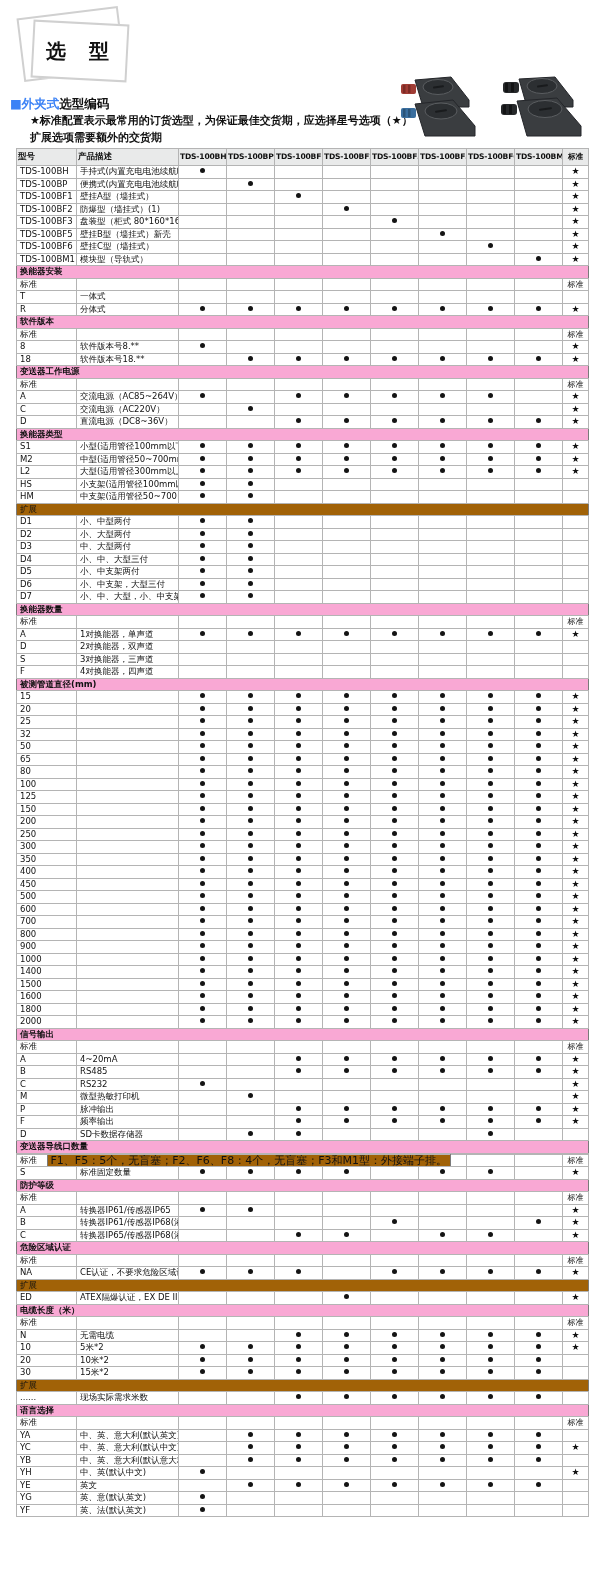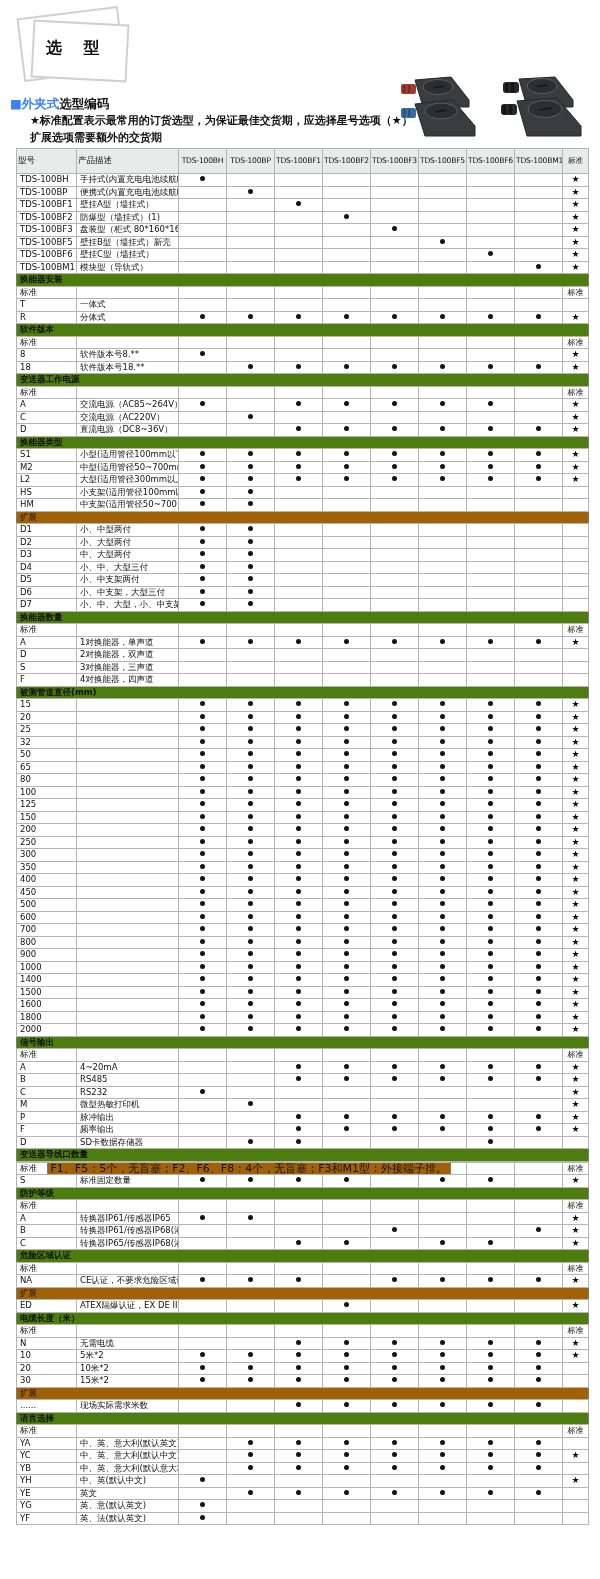--- a/index.html
+++ b/index.html
@@ -3,37 +3,37 @@
 <meta charset="utf-8">
 <style>
   *{box-sizing:border-box;margin:0;padding:0}
   html,body{width:600px;background:#fff}
   body{position:relative;height:1579px;font-family:"DejaVu Sans",sans-serif;color:#111;overflow:hidden}
 
   
   .card{position:absolute;background:#fff;border:2px solid #d0d0d0}
   .card1{left:20px;top:12px;width:102px;height:64px;transform:rotate(-7deg)}
   .card2{left:32px;top:22px;width:96px;height:58px;transform:rotate(3deg)}
-  .page-title{position:absolute;left:44px;top:38px;font-size:16px;font-weight:bold;letter-spacing:8px;background:#fff;padding:0 2px}
+  .page-title{position:absolute;left:44px;top:38px;font-size:20px;font-weight:bold;letter-spacing:8px;background:#fff;padding:0 2px}
 
   .heading{position:absolute;left:10px;top:96px;font-size:12.5px;font-weight:bold}
   .heading .red{color:#3b82f6}
   .note{position:absolute;left:30px;font-size:11px;font-weight:bold;white-space:nowrap}
   .n1{top:113px}
   .n2{top:130px}
 
   .photo{position:absolute;left:393px;top:74px}
 
   
   table{position:absolute;left:16px;top:148px;width:572px;border-collapse:collapse;table-layout:fixed;font-size:8.5px}
   table{border:1px solid #7a7a7a}
   th,td{border:1px solid #b4b4b4;padding:0 3px;height:11.7px;line-height:11.5px;overflow:hidden;white-space:nowrap;font-weight:normal}
-  thead th{background:#e9eaea;font-weight:normal;height:25px;text-align:center;font-size:7.6px;padding:0 1px;letter-spacing:-0.2px}
+  thead th{background:#e9eaea;font-weight:bold;height:17px;text-align:center;font-size:7.6px;padding:0 1px;letter-spacing:-0.2px}
   thead th.l{text-align:left;font-size:8.5px;letter-spacing:0}
-  tr.sec td{background:#4d7c0f;font-weight:bold;border-left:1px solid #7a7a7a;border-right:1px solid #7a7a7a}
+  tr.sec td{background:#f9a8d4;font-weight:bold;border-left:1px solid #7a7a7a;border-right:1px solid #7a7a7a}
   tr.sub td,tr.note td{background:#a16207;border-left:1px solid #7a7a7a;border-right:1px solid #7a7a7a}
   td.c{text-align:center}
   .dot{display:inline-block;width:5px;height:5px;border-radius:50%;background:#141414;vertical-align:middle;margin-top:-2px}
   .star{font-size:9px;line-height:9px}
   td.stdtxt{font-size:8px;text-align:center;padding:0 1px}
 </style>
 </head>
 <body>
 
 <div class="card card1"></div>

